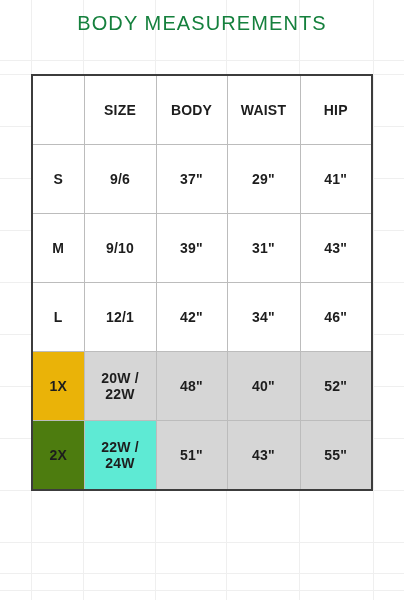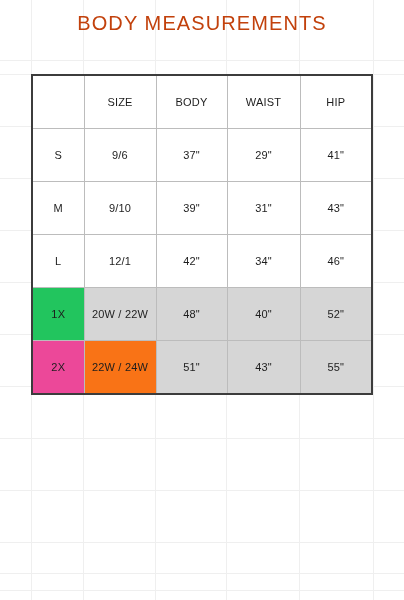--- a/index.html
+++ b/index.html
@@ -41,46 +41,46 @@
   
   #page-title {
     position: absolute;
     left: 0;
     top: 12px;
     width: 404px;
     text-align: center;
     font-size: 20px;
     font-weight: 300;
     letter-spacing: 1.1px;
-    color: #c2410c;
+    color: #15803d;
     z-index: 2;
     white-space: nowrap;
   }
 
   
   #measurements-table {
     position: absolute;
     left: 31px;
     top: 74px;
     width: 340px;
     border-collapse: collapse;
     table-layout: fixed;
     border: 2px solid #3c3c3c;
     background: transparent;
     z-index: 1;
   }
   #measurements-table td,
   #measurements-table th {
     border: 1px solid #bcbcbc;
     height: 52px;
-    padding: 0;
+    padding: 8px;
     text-align: center;
     vertical-align: middle;
-    font-size: 11px;
-    font-weight: normal;
+    font-size: 14px;
+    font-weight: bold;
     color: #1d1d1d;
     letter-spacing: 0.2px;
     background: #ffffff;
   }
   #measurements-table col.c-label { width: 52px; }
   #measurements-table col.c-size  { width: 72px; }
   #measurements-table col.c-bust  { width: 71px; }
   #measurements-table col.c-waist { width: 73px; }
   #measurements-table col.c-hip   { width: 72px; }
 
@@ -151,27 +151,27 @@
         <td>43"</td>
       </tr>
       <tr>
         <td class="row-label">L</td>
         <td class="size-cell">12/1</td>
         <td>42"</td>
         <td>34"</td>
         <td>46"</td>
       </tr>
       <tr class="plus">
-        <td class="row-label" style="background: #22c55e;">1X</td>
+        <td class="row-label" style="background: #eab308;">1X</td>
         <td class="size-cell" style="background: rgb(214, 214, 214);">20W / 22W</td>
         <td style="background: rgb(214, 214, 214);">48"</td>
         <td style="background: rgb(214, 214, 214);">40"</td>
         <td style="background: rgb(214, 214, 214);">52"</td>
       </tr>
       <tr class="plus">
-        <td class="row-label" style="background: #ec4899;">2X</td>
-        <td class="size-cell" style="background: #f97316;">22W / 24W</td>
+        <td class="row-label" style="background: #4d7c0f;">2X</td>
+        <td class="size-cell" style="background: #5eead4;">22W / 24W</td>
         <td style="background: rgb(214, 214, 214);">51"</td>
         <td style="background: rgb(214, 214, 214);">43"</td>
         <td style="background: rgb(214, 214, 214);">55"</td>
       </tr>
     </tbody>
 </table>
 
 </body></html>

